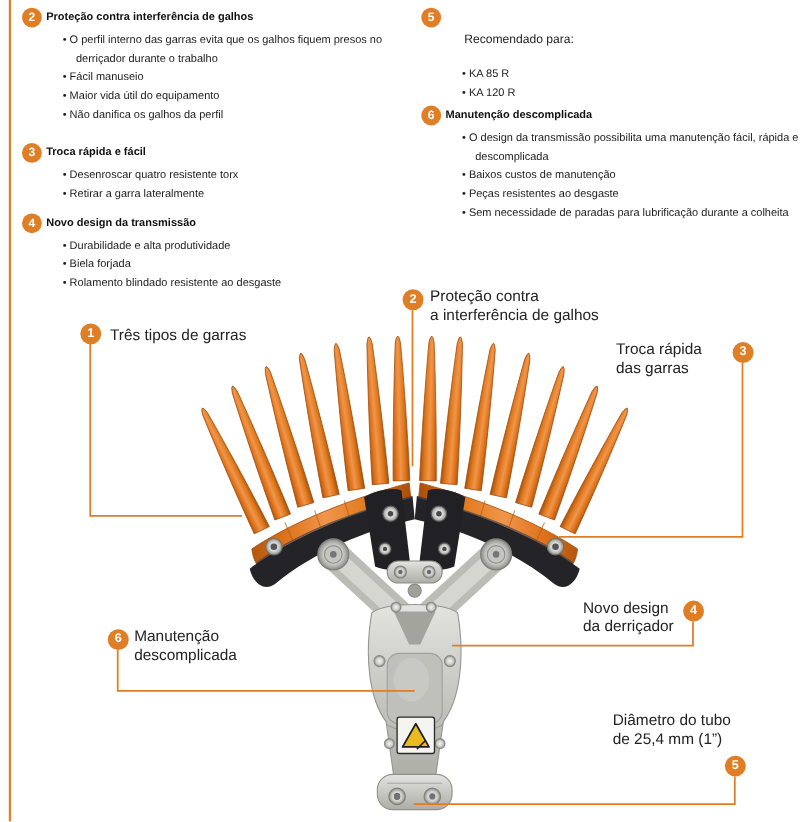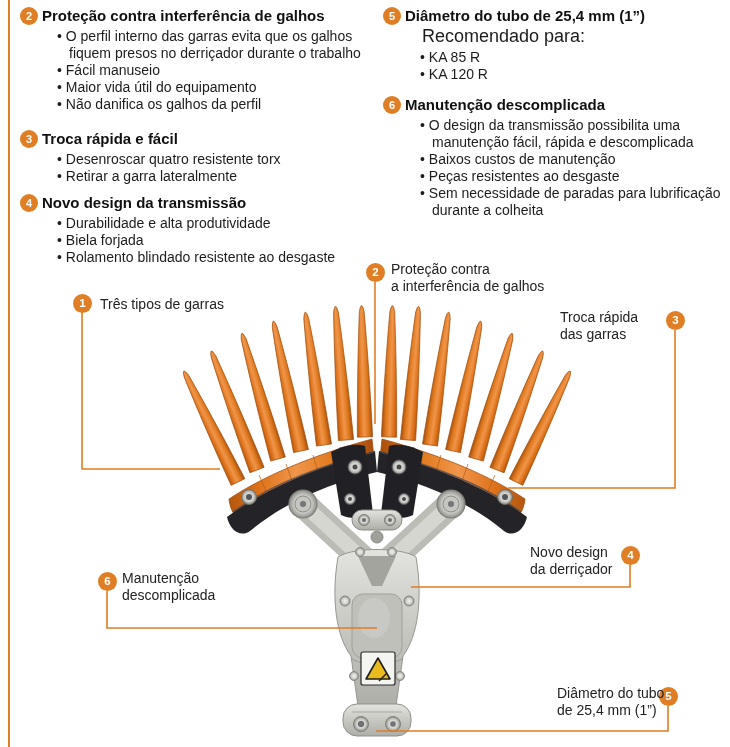--- a/index.html
+++ b/index.html
@@ -12,25 +12,25 @@
   .accent-rule{ position:absolute; left:8px; top:0; width:2px; height:747px; background:var(--accent); }
   .art{ position:absolute; left:0; top:0; }
 
   .sec{ position:absolute; }
   .sec-head{ display:flex; align-items:center; }
   .sec-badge{
     flex:none; width:18px; height:18px; border-radius:50%; background:var(--accent);
     color:#fff; font-size:11px; font-weight:700; line-height:18px; text-align:center;
     margin-right:4px;
   }
-  .sec-head h3{ margin:0; font-size:15px; font-weight:700; line-height:18px; color:#111;text-align:center; }
+  .sec-head h3{ margin:0; font-size:10px; font-weight:700; line-height:18px; color:#111;text-align:center; }
   .sec ul{ margin:3px 0 0 0; padding:0 0 0 37px; list-style:none; }
-  .sec li{ font-size:14px; line-height:17px; padding-left:12px; text-indent:-12px; }
+  .sec li{ font-size:10px; line-height:17px; padding-left:12px; text-indent:-12px; }
   .sec li::before{ content:"\2022\00a0"; }
-  .sec .intro{ margin:3px 0 0 39px; font-size:18px; line-height:17px; }
+  .sec .intro{ margin:3px 0 0 39px; font-size:11px; line-height:17px; }
 
   .co-badge{
     position:absolute; width:19px; height:19px; border-radius:50%; background:var(--accent);
     color:#fff; font-size:11.5px; font-weight:700; line-height:19px; text-align:center;
   }
   .co-label{ position:absolute; font-size:14px; line-height:17px; color:#222; white-space:nowrap; }
   .co-label.right{ text-align:left; }
 </style>
 </head>
 <body>
@@ -204,24 +204,23 @@
     <ul>
       <li>Durabilidade e alta produtividade</li>
       <li>Biela forjada</li>
       <li>Rolamento blindado resistente ao desgaste</li>
     </ul>
   </div>
 
   <div class="sec" style="left:383px; top:7px; width:340px">
     <div class="sec-head">
       <span class="sec-badge">5</span>
-      <h3>Diâmetro do tubo de 25,4 mm (1”)</h3>
     </div>
     <div class="intro">Recomendado para:</div>
-    <ul style="margin-top:4px">
+    <ul style="margin-top:14px">
       <li>KA 85 R</li>
       <li>KA 120 R</li>
     </ul>
   </div>
 
   <div class="sec" style="left:383px; top:96px; width:340px">
     <div class="sec-head">
       <span class="sec-badge">6</span>
       <h3>Manutenção descomplicada</h3>
     </div>
@@ -250,21 +249,21 @@
     <div>das garras</div>
   </div>
 
   <div class="co-badge" style="left:621px; top:546px">4</div>
   <div class="co-label" style="left:530px; top:544px">
     <div>Novo design</div>
     <div>da derriçador</div>
   </div>
 
   <div class="co-badge" style="left:659px; top:687px">5</div>
-  <div class="co-label" style="left:557px; top:685px">
+  <div class="co-label" style="left:557px; top:646px">
     <div>Diâmetro do tubo</div>
     <div>de 25,4 mm (1”)</div>
   </div>
 
   <div class="co-badge" style="left:98px; top:572px">6</div>
   <div class="co-label" style="left:122px; top:570px">
     <div>Manutenção</div>
     <div>descomplicada</div>
   </div>
 

